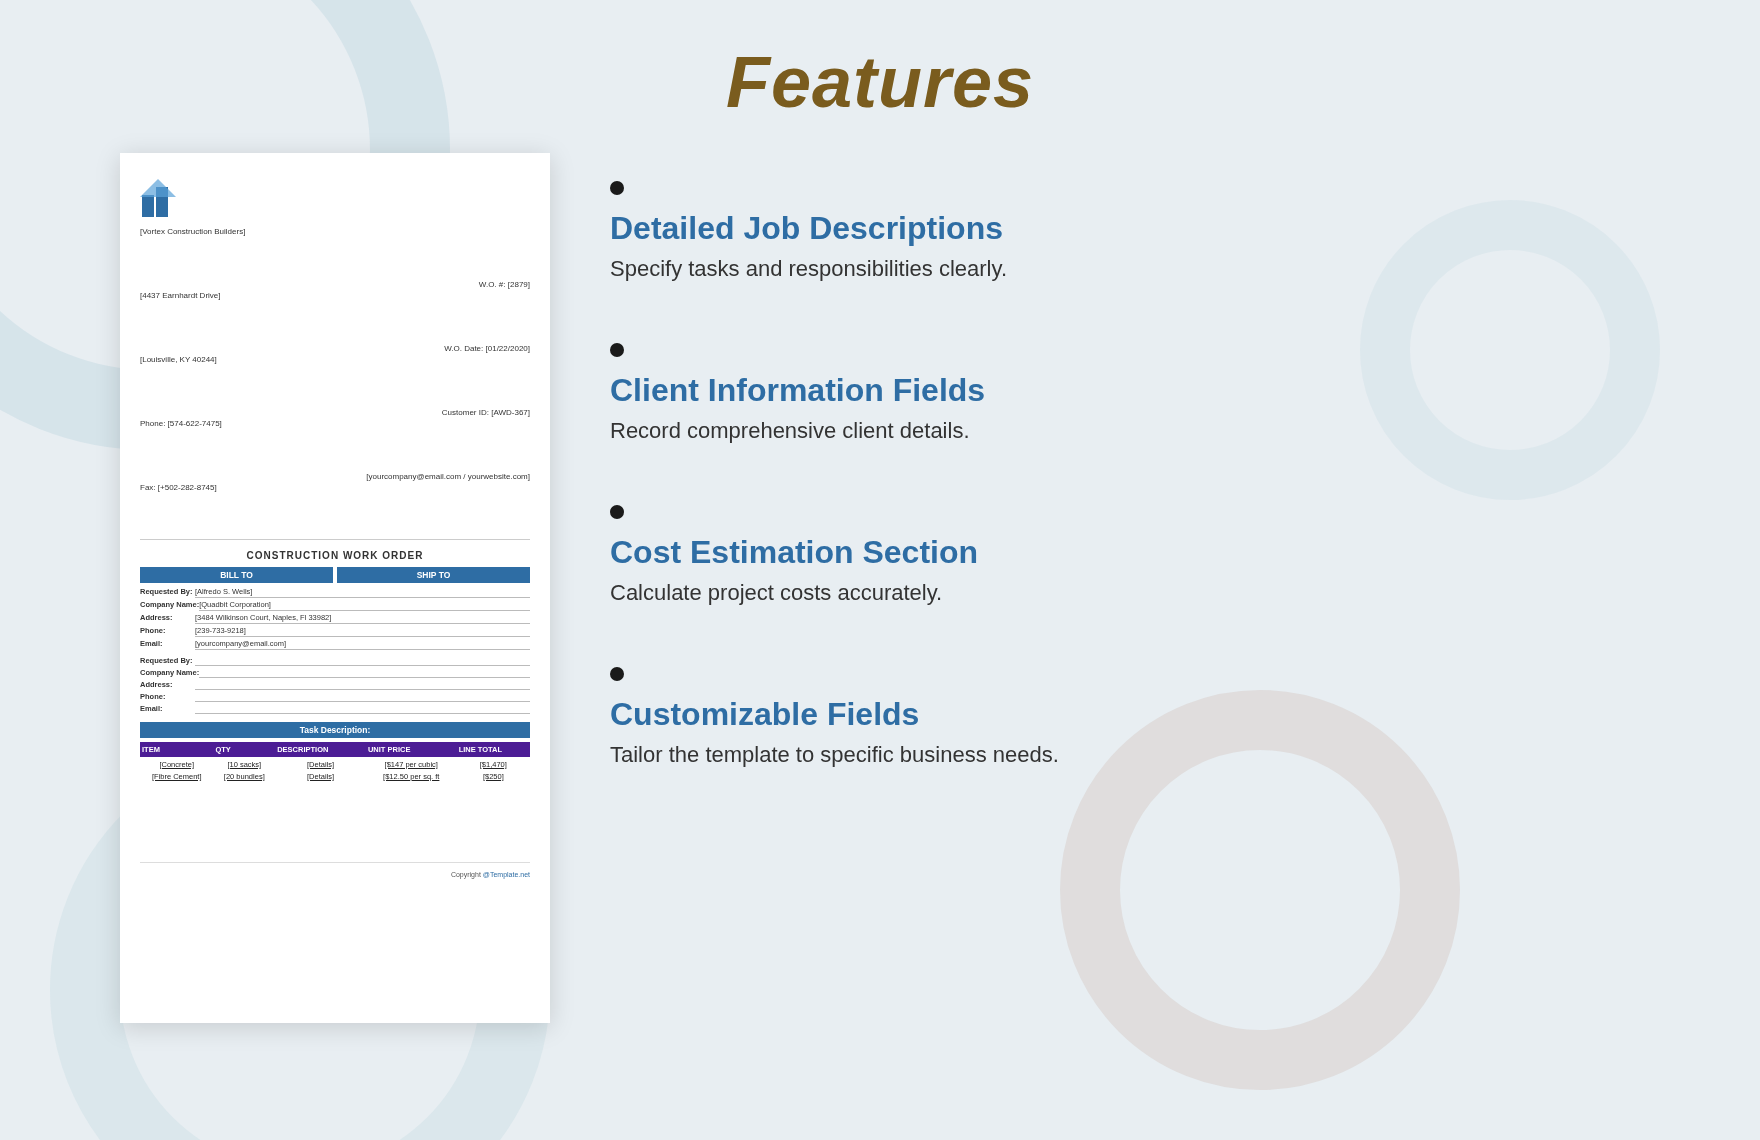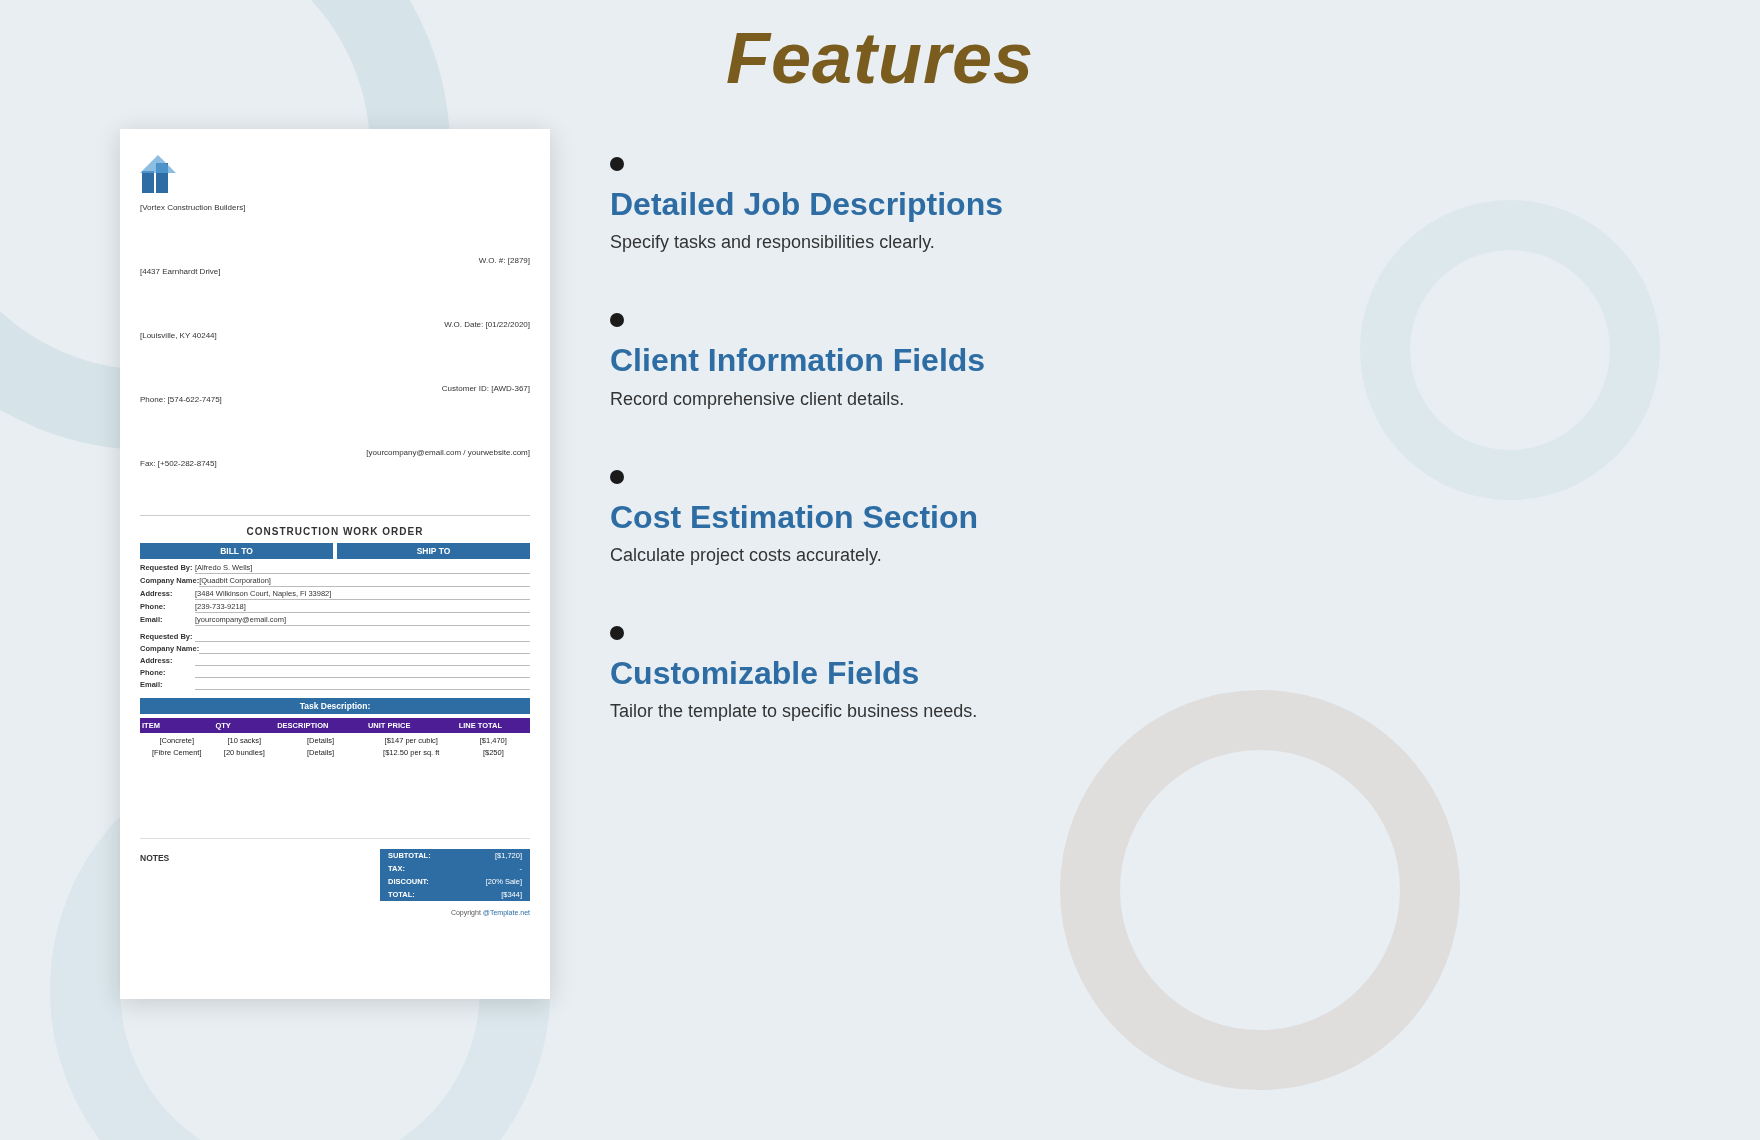--- a/index.html
+++ b/index.html
@@ -39,21 +39,21 @@
       top: 200px; right: 100px;
     }
 
     .page-container {
       position: relative;
       width: 1760px;
       height: 1140px;
       display: flex;
       flex-direction: column;
       align-items: center;
-      padding-top: 17px;
+      padding-top: 41px;
     }
 
     .page-title {
       font-size: 72px;
       font-weight: 900;
       color: #7a5c1e;
       font-style: italic;
       margin-bottom: 30px;
       letter-spacing: 1px;
     }
@@ -183,20 +183,21 @@
     .col-line { flex: 1.2; }
 
     .doc-item-row {
       display: flex;
       text-align: center;
       font-size: 7.5px;
       margin-bottom: 1px;
     }
     .doc-item-row > div {
       padding: 1px 2px;
+      text-decoration: underline;
     }
 
     .doc-empty-rows {
       height: 80px;
       border-bottom: 0.5px solid #ddd;
       margin-bottom: 6px;
     }
 
     .doc-bottom {
       display: flex;
@@ -260,21 +261,21 @@
 
     .feature-title {
       font-size: 32px;
       font-weight: 900;
       color: #2e6da4;
       margin-bottom: 8px;
       line-height: 1.1;
     }
 
     .feature-desc {
-      font-size: 18px;
+      font-size: 22px;
       color: #333;
       line-height: 1.4;
     }
 
     
     .doc-line {
       border: none;
       border-top: 0.5px solid #ccc;
       margin: 3px 0;
     }
@@ -402,41 +403,20 @@
     <div class="col-item">[Fibre Cement]</div>
     <div class="col-qty">[20 bundles]</div>
     <div class="col-desc">[Details]</div>
     <div class="col-unit">[$12.50 per sq. ft</div>
     <div class="col-line">[$250]</div>
   </div>
         </div>
 
       <div class="doc-empty-rows"></div>
 
-      <div class="doc-bottom">
-        <div class="doc-notes">NOTES</div>
-        <div class="doc-totals" id="doc-totals-rows">
-            <div class="doc-total-row">
-              <span class="label">SUBTOTAL:</span>
-              <span>[$1,720]</span>
-            </div>
-            <div class="doc-total-row">
-              <span class="label">TAX:</span>
-              <span>-</span>
-            </div>
-            <div class="doc-total-row">
-              <span class="label">DISCOUNT:</span>
-              <span>[20% Sale]</span>
-            </div>
-            <div class="doc-total-row">
-              <span class="label">TOTAL:</span>
-              <span>[$344]</span>
-            </div>
-          </div>
-      </div>
 
       <div class="doc-copyright">
         <span>Copyright</span> <a href="#">@Template.net</a>
       </div>
 
     </div>
 
     <div class="features-list" id="features-list">
         <div class="feature-item">
           <div class="feature-bullet"></div>

